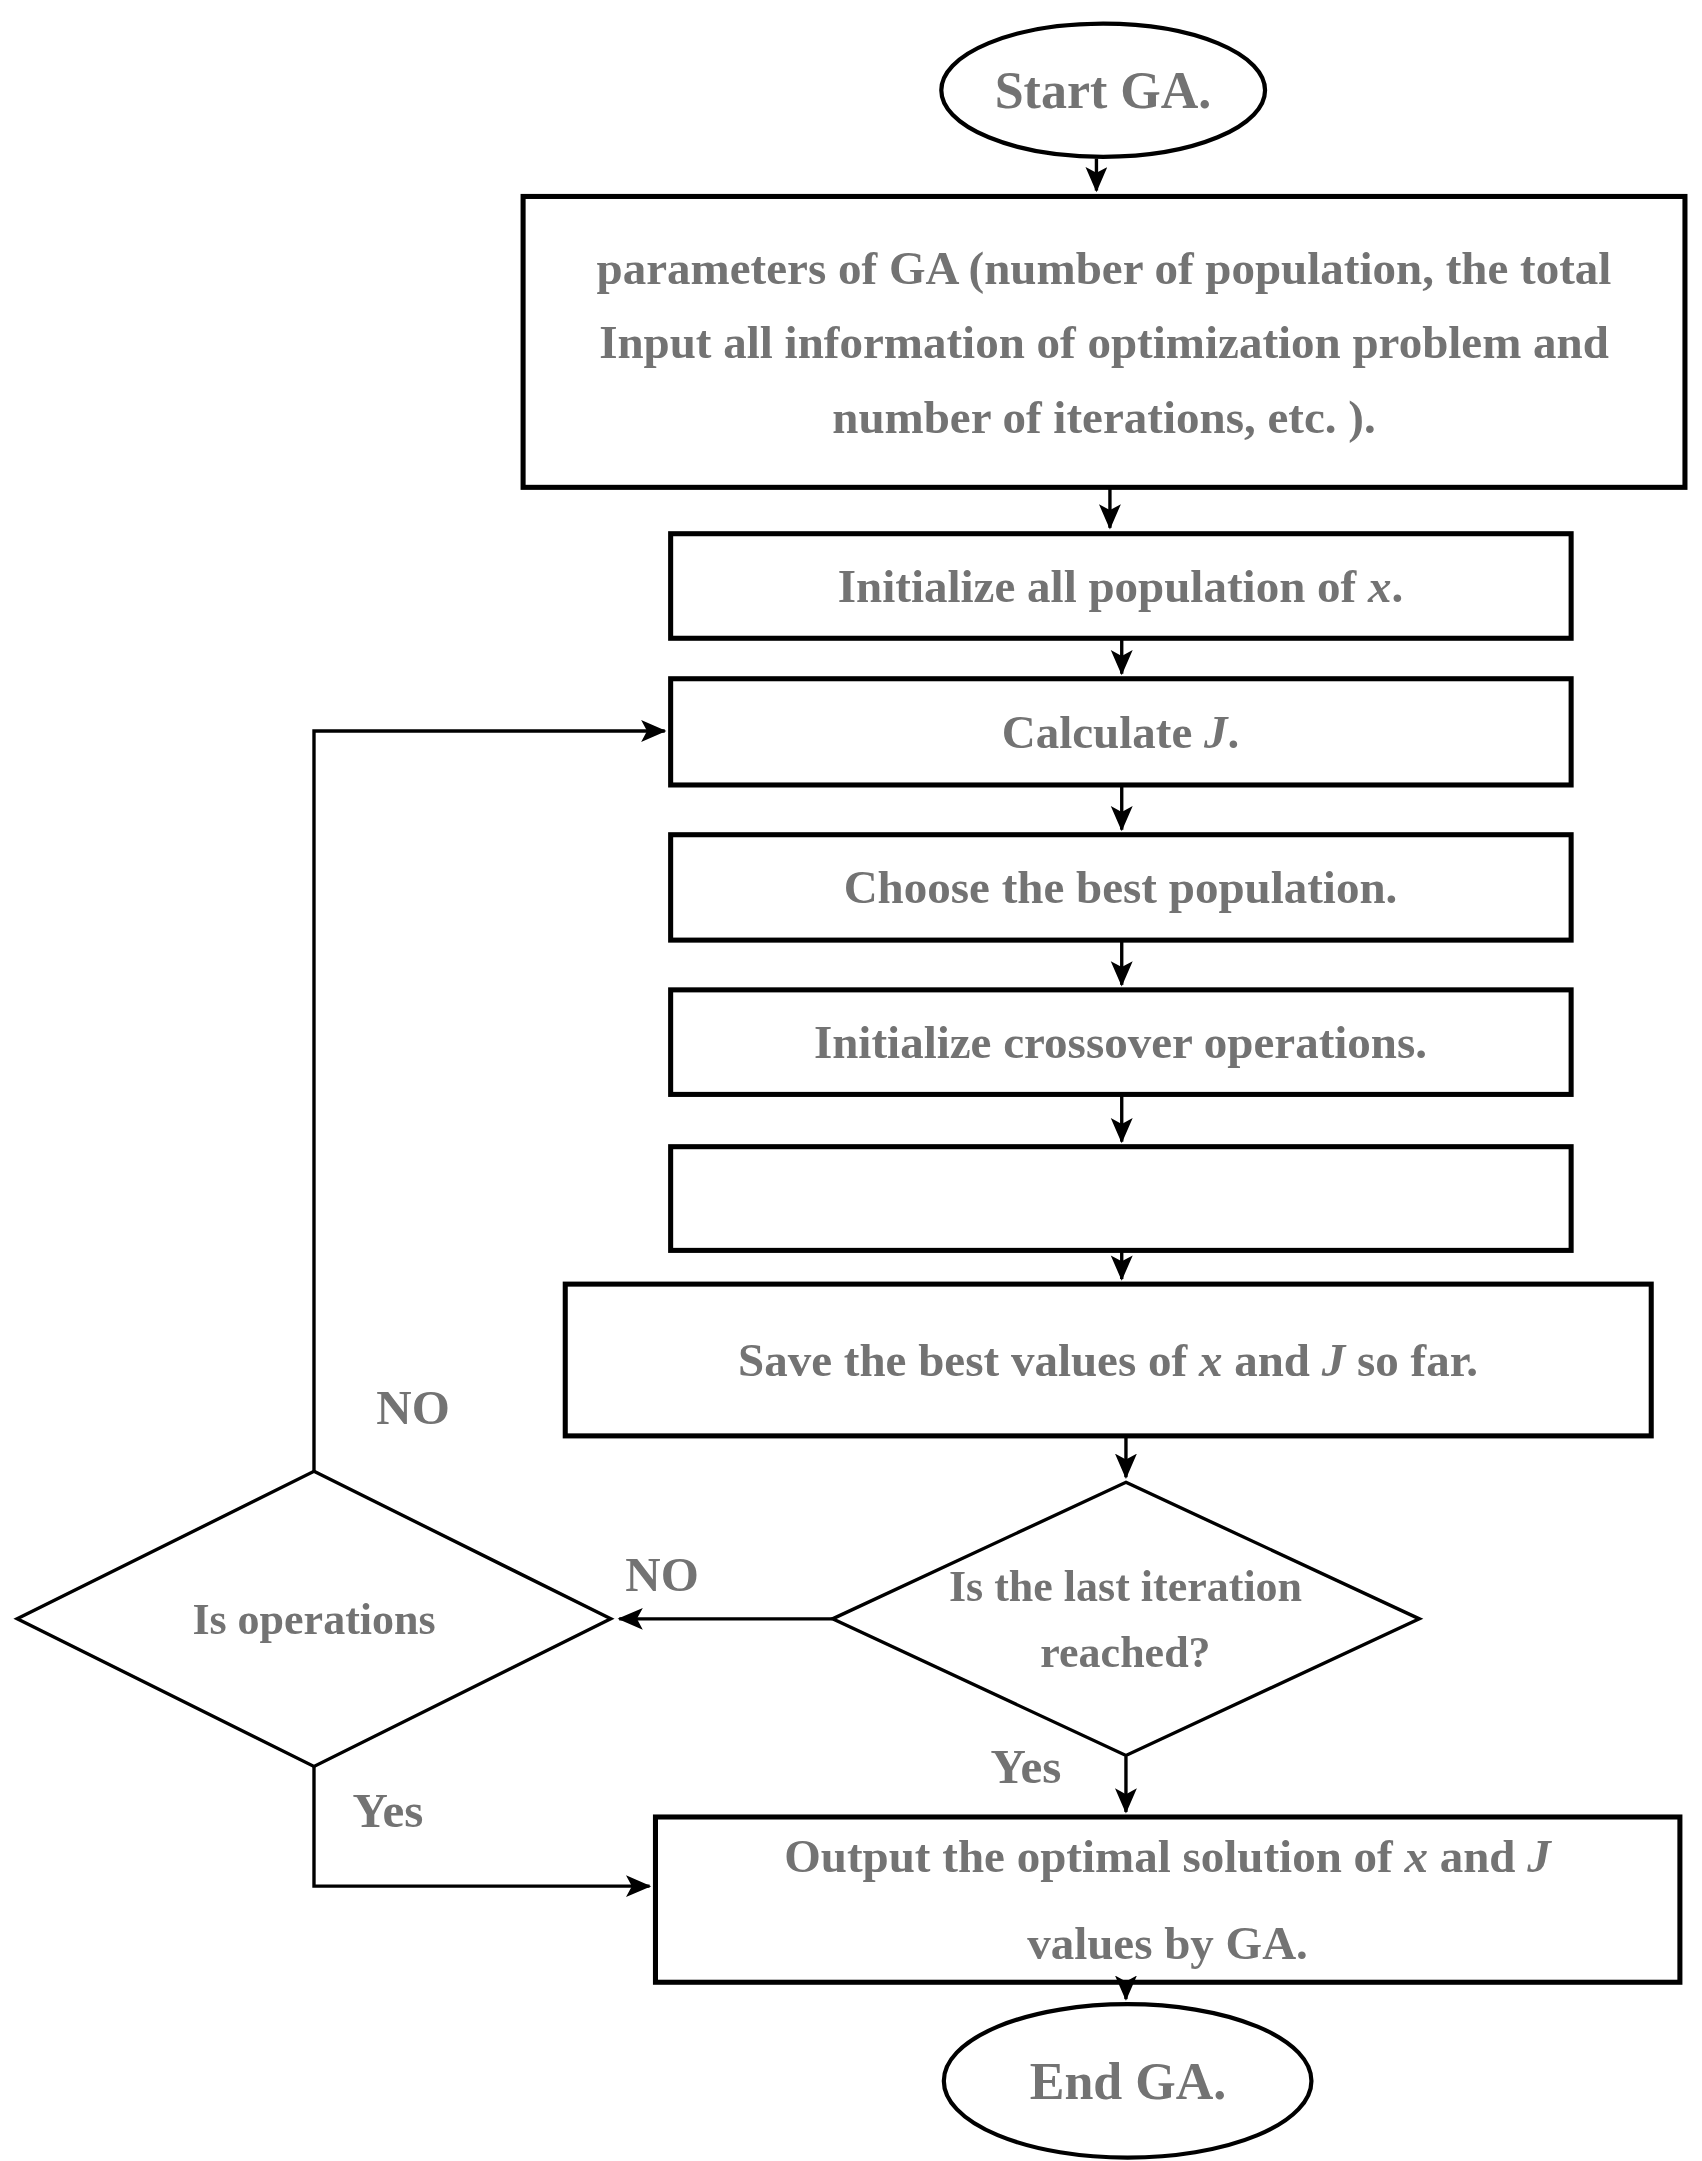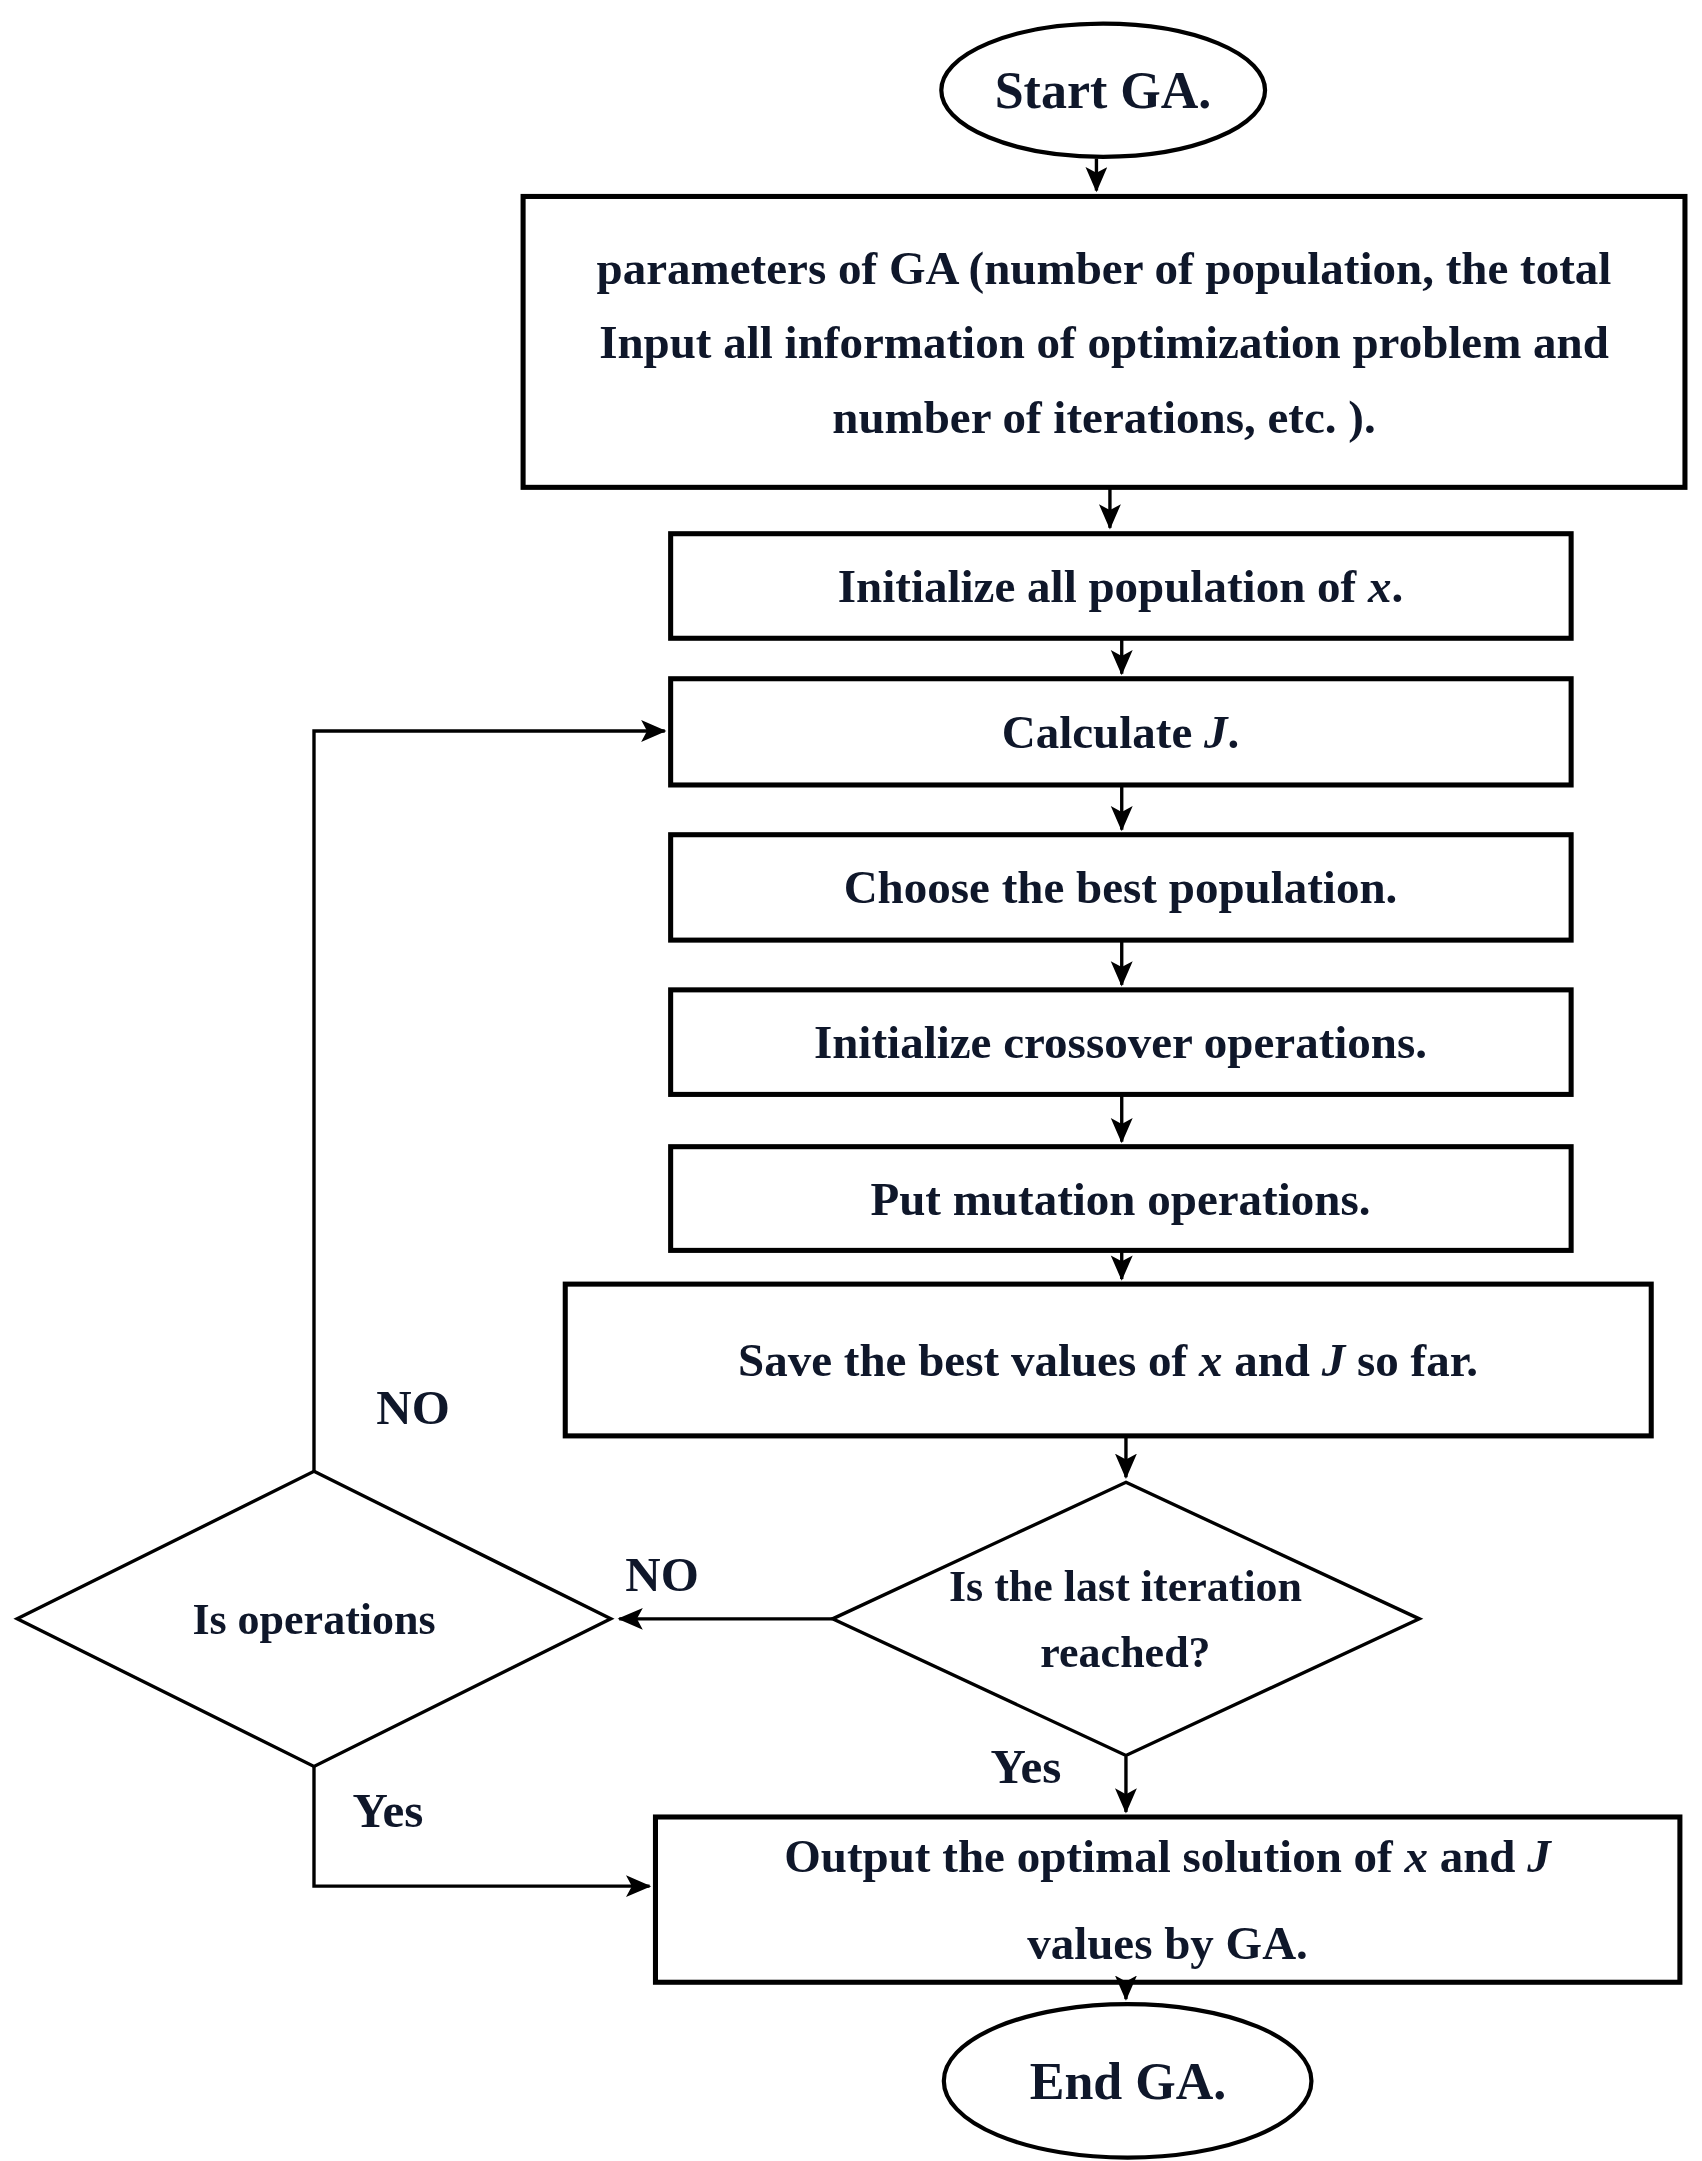--- a/index.html
+++ b/index.html
@@ -2,21 +2,21 @@
 <html style="font-size:13.5px"><head>
 <meta charset="utf-8">
 <style>
   html, body { margin: 0; padding: 0; background: #ffffff; }
   #canvas {
     position: relative;
     width: 1703px;
     height: 2161px;
     background: #ffffff;
     font-family: "Liberation Serif", "DejaVu Serif", serif;
-    color: #0f172a;
+    color: #737373;
   }
   #shapes { position: absolute; left: 0; top: 0; width: 1703px; height: 2161px; }
   .overlay {
     position: absolute;
     display: flex;
     flex-direction: column;
     align-items: center;
     justify-content: center;
     text-align: center;
     font-weight: 700;
@@ -97,23 +97,20 @@
   </div>
 
   <div class="overlay boxtext" style="left:670px; top:835px; width:901px; height:105px;">
     <span>Choose the best population.</span>
   </div>
 
   <div class="overlay boxtext" style="left:670px; top:990px; width:901px; height:105px;">
     <span>Initialize crossover operations.</span>
   </div>
 
-  <div class="overlay boxtext" style="left:670px; top:1147px; width:901px; height:104px;">
-    <span>Put mutation operations.</span>
-  </div>
 
   <div class="overlay boxtext" style="left:565px; top:1284px; width:1086px; height:152px;">
     <span><span>Save the best values of </span><span class="var">x</span><span> and </span><span class="var">J</span><span> so far.</span></span>
   </div>
 
   <div class="overlay diamondtext" style="left:832px; top:1483px; width:587px; height:273px;">
     <span class="line">Is the last iteration</span>
     <span class="line">reached?</span>
   </div>
 

